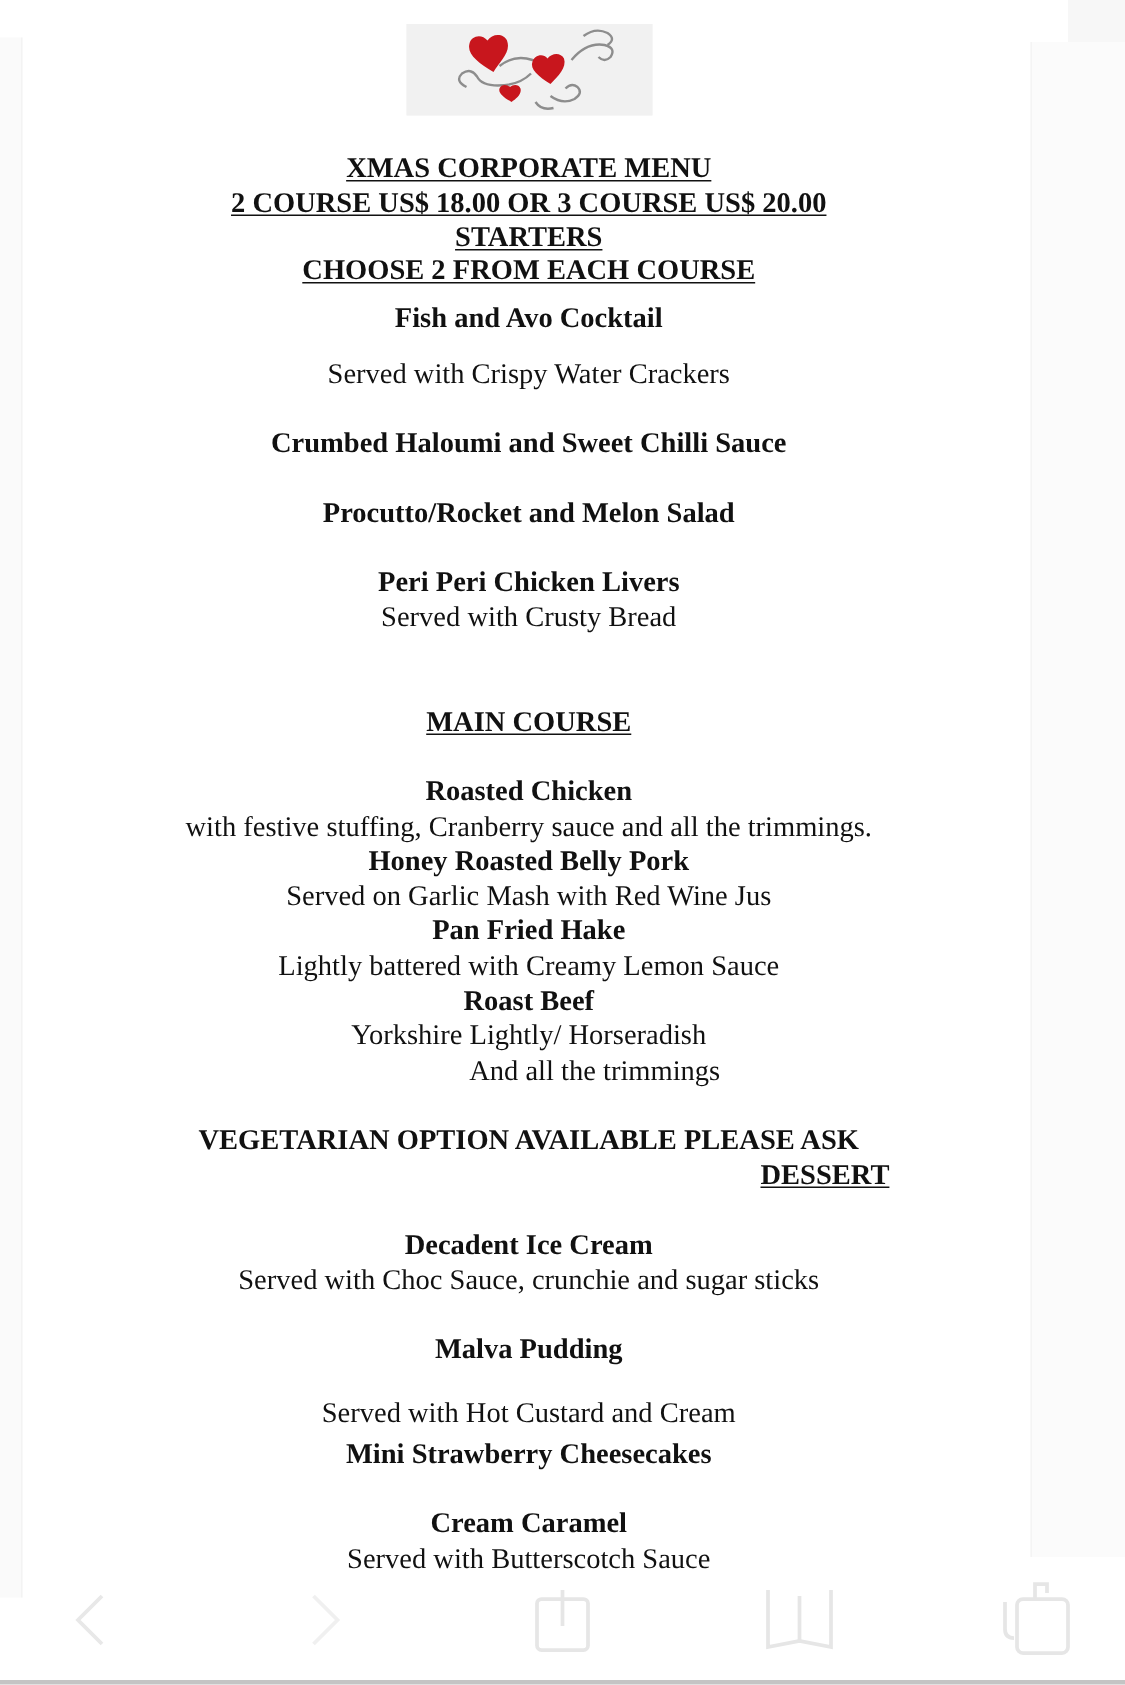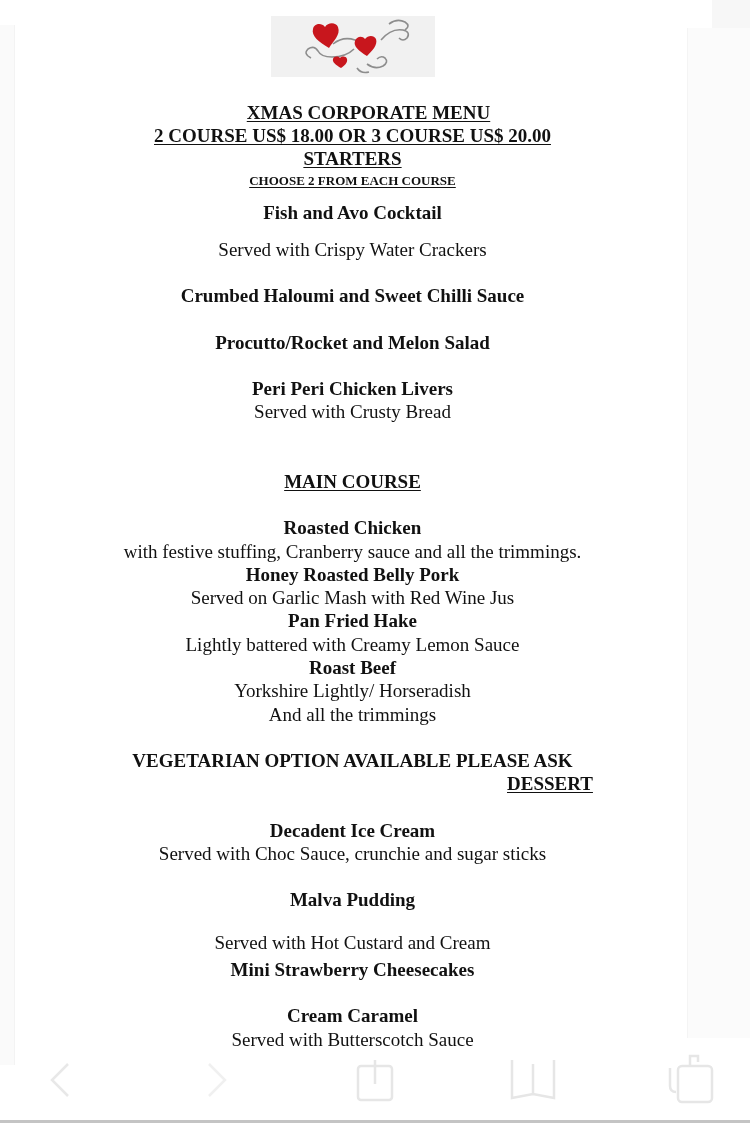--- a/index.html
+++ b/index.html
@@ -64,43 +64,43 @@
         <path d="M86 52 q4 6 12 4"></path>
       </g>
       <g fill="#c8161d">
         <path d="M58 32 c-10 -6 -18 -12 -16 -19 c1 -5 8 -7 12 -2 c3 -5 11 -5 13 0 c3 8 -5 14 -9 21z"></path>
         <path d="M96 40 c-8 -5 -14 -10 -12 -15 c1 -4 7 -6 10 -2 c3 -4 9 -4 11 0 c2 6 -4 12 -9 17z"></path>
         <path d="M70 52 c-5 -3 -9 -6 -8 -9 c1 -3 5 -3 7 -1 c2 -2 6 -2 7 1 c1 4 -3 7 -6 9z"></path>
       </g>
     </svg>
   </div>
 
-  <div class="line b u" style="top:101px;padding-left:16px;">XMAS CORPORATE MENU</div>
+  <div class="line b u" style="top:101px;">XMAS CORPORATE MENU</div>
   <div class="line b u" style="top:124px;">2 COURSE US$ 18.00 OR 3 COURSE US$ 20.00</div>
   <div class="line b u" style="top:147px;">STARTERS</div>
-  <div class="line b u" style="top:170px; font-size:13px; line-height:21px;">CHOOSE 2 FROM EACH COURSE</div>
+  <div class="line b u" style="top:170px; font-size:19px; line-height:21px;">CHOOSE 2 FROM EACH COURSE</div>
 
   <div class="line b" style="top:201px;font-family:Liberation Serif, serif;">Fish and Avo Cocktail</div>
   <div class="line" style="top:238px;">Served with Crispy Water Crackers</div>
   <div class="line b" style="top:284px;">Crumbed Haloumi and Sweet Chilli Sauce</div>
   <div class="line b" style="top:331px;">Procutto/Rocket and Melon Salad</div>
   <div class="line b" style="top:377px;">Peri Peri Chicken Livers</div>
   <div class="line" style="top:400px;">Served with Crusty Bread</div>
 
   <div class="line b u" style="top:470px;">MAIN COURSE</div>
 
   <div class="line b" style="top:516px;">Roasted Chicken</div>
   <div class="line" style="top:540px;">with festive stuffing, Cranberry sauce and all the trimmings.</div>
   <div class="line b" style="top:563px;">Honey Roasted Belly Pork</div>
   <div class="line" style="top:586px;">Served on Garlic Mash with Red Wine Jus</div>
   <div class="line b" style="top:609px;">Pan Fried Hake</div>
   <div class="line" style="top:633px;">Lightly battered with Creamy Lemon Sauce</div>
   <div class="line b" style="top:656px;">Roast Beef</div>
   <div class="line" style="top:679px;">Yorkshire Lightly/ Horseradish</div>
-  <div class="line" style="top:703px;">And all the trimmings</div>
+  <div class="line" style="top:703px;padding-left:44px;">And all the trimmings</div>
 
   <div class="line b" style="top:749px;">VEGETARIAN OPTION AVAILABLE PLEASE ASK</div>
   <div class="line b u" style="top:772px; left:507px; width:auto; text-align:right;">DESSERT</div>
 
   <div class="line b" style="top:819px;">Decadent Ice Cream</div>
   <div class="line" style="top:842px;">Served with Choc Sauce, crunchie and sugar sticks</div>
   <div class="line b" style="top:888px;">Malva Pudding</div>
   <div class="line" style="top:911px;margin-top:20px;">Served with Hot Custard and Cream</div>
   <div class="line b" style="top:958px;">Mini Strawberry Cheesecakes</div>
   <div class="line b" style="top:1004px;">Cream Caramel</div>

